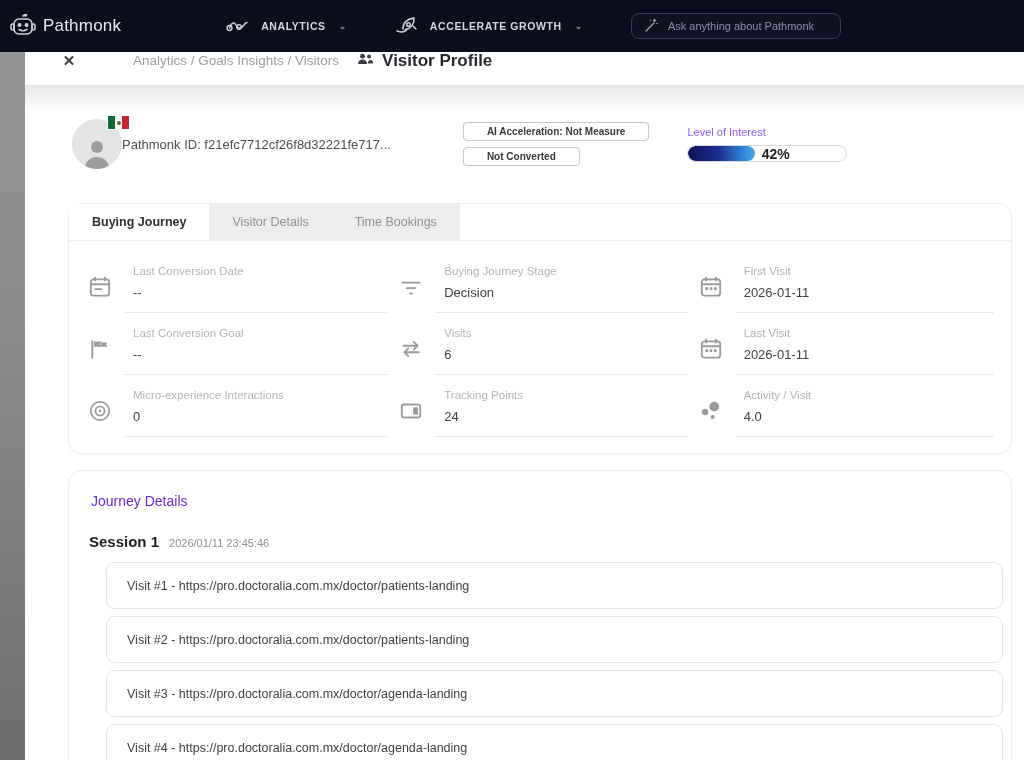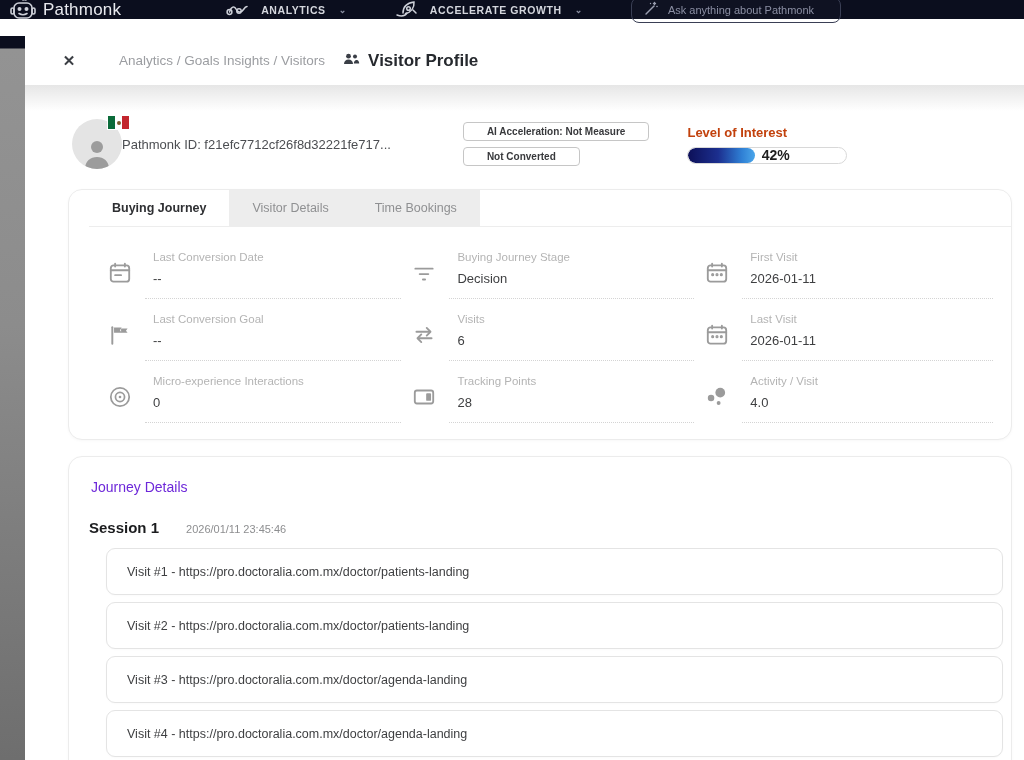--- a/index.html
+++ b/index.html
@@ -1,21 +1,21 @@
 <!DOCTYPE html>
 <html><head>
 <meta charset="utf-8">
 <style>
   * { box-sizing: border-box; margin: 0; padding: 0; }
   html,body { width:1024px; height:760px; }
   body { font-family: "Liberation Sans", sans-serif; background:#fff; }
   .page { position:relative; width:1024px; height:760px; overflow:hidden; background:#fff; }
 
   
-  .nav { position:absolute; top:0; left:0; width:1024px; height:19px; background:#0b0e1e;
+  .nav { position:absolute; top:0; left:0; width:1024px; height:52px; background:#0b0e1e;
          display:flex; align-items:center; z-index:5; }
   .brand { display:flex; align-items:center; gap:7px; margin-left:10px; color:#e8e9ee;
            font-size:17px; font-weight:500; letter-spacing:.2px; }
   .brand svg { display:block; }
   .nav-item { display:flex; align-items:center; gap:11px; color:#d4d6dd; font-size:10.5px;
               font-weight:700; letter-spacing:.6px; cursor:pointer; }
   .nav-item .chev { font-size:9px; color:#8e93a5; margin-left:2px; }
   .nav-item.analytics { margin-left:105px; }
   .nav-item.accelerate { margin-left:48px; }
   .ask-pill { margin-left:48px; width:210px; height:26px; border:1px solid #3a3f55; border-radius:8px;
@@ -24,65 +24,65 @@
 
   
   .gutter { position:absolute; top:36px; left:0; width:25px; height:724px;
             background:linear-gradient(180deg,#0b0e1e 0px,#0b0e1e 12px,#939393 13px,#8c8c8c 40%,#6e6e6e 100%); }
 
   
   .panel { position:absolute; top:36px; left:25px; width:999px; height:724px; background:#fff;
            border-top-left-radius:18px; overflow:hidden; }
   .panel-header { height:49px; display:flex; align-items:center; padding-left:34px; background:#fff; position:relative; z-index:2; }
   .close-x { font-size:15px; color:#3c3f45; cursor:pointer; width:20px; text-align:center; font-weight:600; }
-  .breadcrumb { margin-left:40px; color:#9b9da1; font-size:13.5px; cursor:pointer; }
+  .breadcrumb { margin-left:54px; color:#9b9da1; font-size:13.5px; cursor:pointer; }
   .title-wrap { display:flex; align-items:center; gap:8px; margin-left:18px; }
   .title { color:#26292e; font-size:17px; font-weight:600; }
   .hdr-shadow { height:26px; background:linear-gradient(180deg,#e6e6e6, rgba(255,255,255,0)); }
 
   .content { padding:0 12px 0 43px; }
 
   
   .profile-row { display:flex; align-items:center; margin-top:2px; height:62px; }
   .avatar-wrap { position:relative; width:50px; height:50px; margin-left:4px; }
   .avatar { width:50px; height:50px; border-radius:50%; background:#e4e4e4; overflow:hidden; display:flex; align-items:flex-end; justify-content:center; }
   .flag { position:absolute; top:-4px; right:-8px; width:23px; height:15px; display:flex; border:0.5px solid #fff; }
   .flag div { flex:1; } .flag .g{background:#0b6b3a;} .flag .w{background:#fff; position:relative;}
   .flag .w::after{content:""; position:absolute; left:50%; top:50%; width:4px; height:4px; margin:-2px 0 0 -2px; border-radius:50%; background:#7a5c2e;}
   .flag .r{background:#c3262e;}
   .pm-id { color:#4c4e52; font-size:13px; }
   .badges { margin-left:72px; display:flex; flex-direction:column; gap:6px; }
   .badge { border:1px solid #c6c6c6; border-radius:4px; padding:3px 23px; font-size:10px; font-weight:700;
            color:#38393c; background:#fff; width:max-content; }
   .interest { margin-left:38px; }
-  .interest-label { color:#c2410c; font-size:13px; margin-bottom:7px;font-weight:bold; }
+  .interest-label { color:#8b5cf6; font-size:11px; margin-bottom:7px; }
   .pbar { width:160px; height:17px; border:1px solid #d8d8d8; border-radius:10px; background:#fff;
           display:flex; align-items:center; overflow:hidden; }
   .pfill { height:100%; border-radius:10px; background:linear-gradient(90deg,#0d1058 0%,#1c2f8f 45%,#2f7fd4 80%,#4aa6ea 100%); }
   .pval { margin-left:7px; font-size:14px; font-weight:700; color:#1e1e1e; }
 
   
   .card { border:1px solid #ececec; border-radius:14px; background:#fff;
           box-shadow:0 1px 3px rgba(0,0,0,0.03); }
-  .tabs-card { margin-top:14px;padding-left:20px; }
+  .tabs-card { margin-top:28px; }
   .tabbar { display:flex; border-bottom:1px solid #ededed; }
   .tabs-group { display:inline-flex; background:#ededed; border-radius:13px 0 0 0; }
   .tab { padding:11px 23px; font-size:12.5px; color:#8f9092; cursor:pointer; white-space:nowrap; }
   .tab.active { background:#fff; color:#2e2f32; font-weight:700; }
   .stats-grid { display:grid; grid-template-columns: 1.02fr 0.98fr 1fr; column-gap:10px; padding:10px 18px 16px 18px; }
   .stat { display:flex; align-items:center; padding-top:10px; }
   .stat-icon { width:38px; flex:0 0 38px; color:#9b9b9b; display:flex; align-items:center; }
   .stat-text { flex:1; padding:4px 0 12px 8px; border-bottom:1px dotted #d4d4d4; }
   .stat-label { color:#b4b4b4; font-size:11.5px; margin-bottom:8px; }
   .stat-value { color:#3e3f41; font-size:13px; }
 
   
   .journey-card { margin-top:16px; height:400px; padding:22px 12px 0 22px; }
   .journey-title { color:#6d28d9; font-size:14px; }
-  .session-row { margin-top:24px; display:flex; align-items:baseline; gap:27px; margin-left:-2px; }
+  .session-row { margin-top:24px; display:flex; align-items:baseline; gap:10px; margin-left:-2px; }
   .session-name { font-size:15px; font-weight:700; color:#1b1c1e; }
   .session-time { font-size:11px; color:#8d8e90; }
   .visits { margin-top:12px; padding-left:15px; }
   .visit-card { width:897px; height:47px; border:1px solid #e4e4e4; border-radius:9px; background:#fff;
                 display:flex; align-items:center; padding-left:20px; margin-bottom:7px;
                 font-size:12.5px; color:#3e3f41; cursor:pointer; box-shadow:0 1px 2px rgba(0,0,0,0.02); }
 </style>
 </head>
 <body>
 
@@ -316,21 +316,21 @@
 
           <div class="stat">
             <span class="stat-icon">
               <svg width="26" height="26" viewBox="0 0 24 24" fill="none" stroke="#9b9b9b" stroke-width="1.7">
                 <rect x="3.5" y="6" width="17" height="12" rx="2"></rect>
                 <rect x="14" y="8.5" width="4.5" height="7" rx="0.8" fill="#9b9b9b" stroke="none"></rect>
               </svg>
               </span>
             <span class="stat-text">
               <div class="stat-label">Tracking Points</div>
-              <div class="stat-value">28</div>
+              <div class="stat-value">24</div>
             </span>
           </div>
 
           <div class="stat">
             <span class="stat-icon">
               <svg width="26" height="26" viewBox="0 0 24 24" fill="#9b9b9b">
                 <circle cx="15" cy="8" r="4.5"></circle>
                   <circle cx="6.5" cy="13" r="3"></circle>
                   <circle cx="13.5" cy="17.5" r="1.8"></circle>
               </svg>

